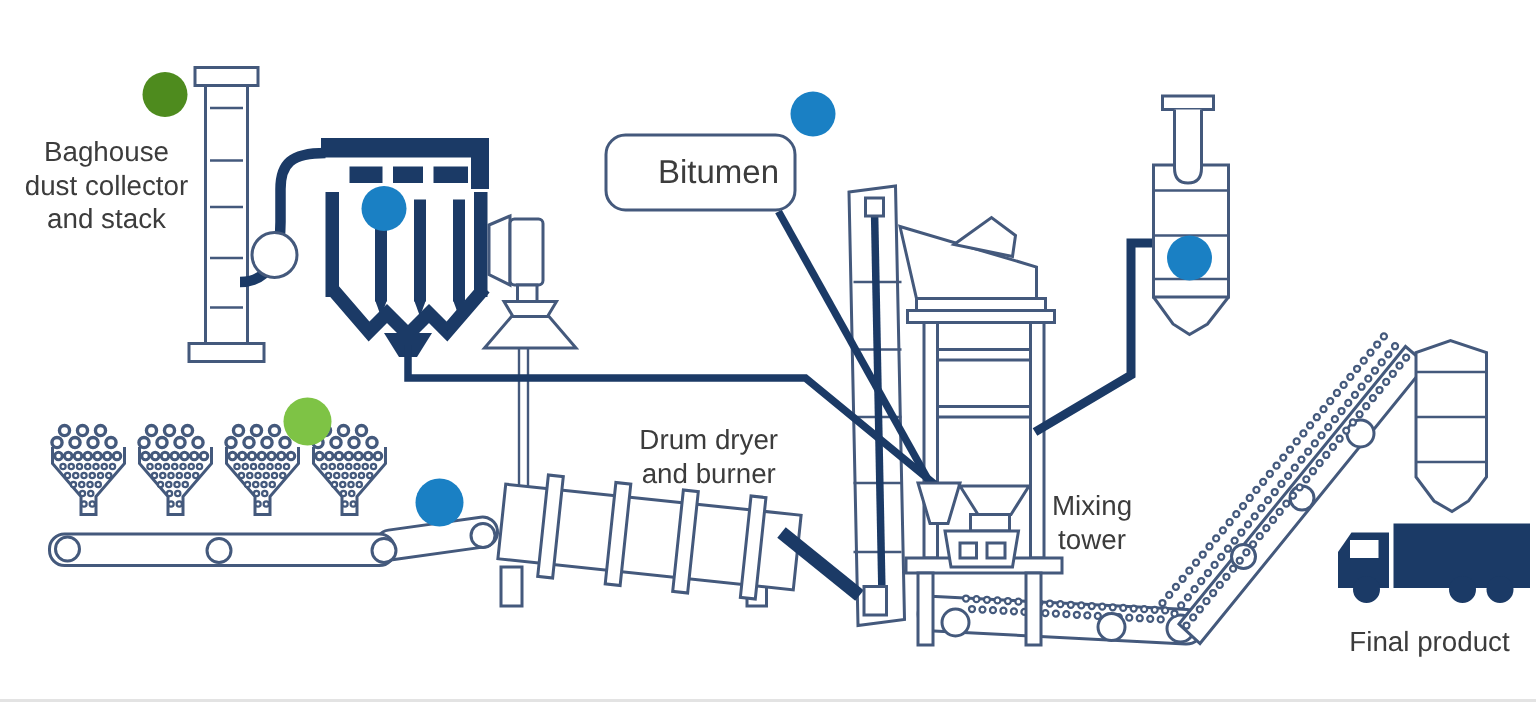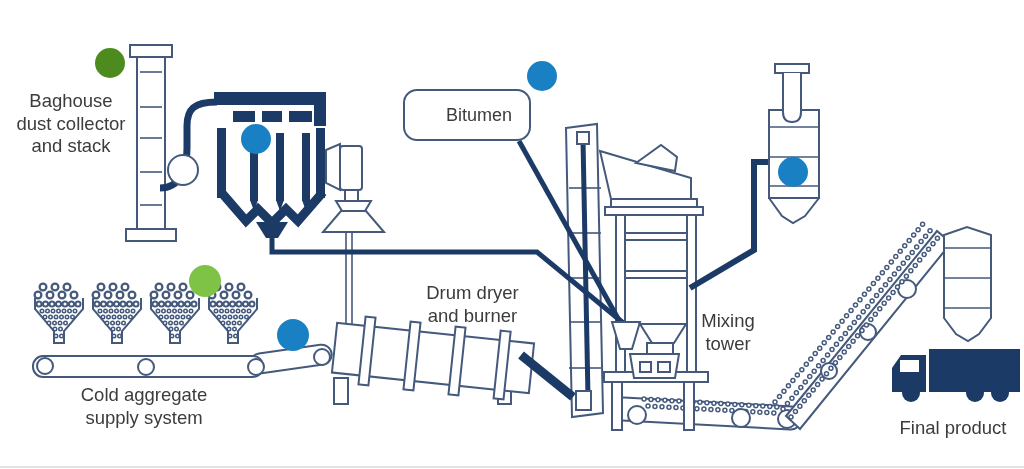--- a/index.html
+++ b/index.html
@@ -22,21 +22,21 @@
   .hN{fill:none;stroke:#44597c;stroke-width:7;stroke-dasharray:0 6.5;stroke-linecap:round;}
   .hW{fill:none;stroke:#fff;stroke-width:3;stroke-dasharray:0 6.5;stroke-linecap:round;}
   .sN{fill:none;stroke:#44597c;stroke-width:5;stroke-dasharray:0 5.5;stroke-linecap:round;}
   .sW{fill:none;stroke:#fff;stroke-width:2;stroke-dasharray:0 5.5;stroke-linecap:round;}
   .cN{fill:none;stroke:#44597c;stroke-width:5.5;stroke-dasharray:0 7;stroke-linecap:round;}
   .cW{fill:none;stroke:#fff;stroke-width:2.5;stroke-dasharray:0 7;stroke-linecap:round;}
   
   .lbl{position:absolute;color:#3c3c3c;font-size:18.5px;line-height:1.22;
        text-align:center;white-space:pre-line;}
   .callout-text{position:absolute;left:404px;top:90px;width:150px;height:50px;
-       display:flex;align-items:center;justify-content:center;color:#3c3c3c;font-size:18px;}
+       display:flex;align-items:center;justify-content:center;color:#3c3c3c;font-size:22px;}
   .bottom-strip{position:absolute;left:0;top:466px;width:1024px;height:2px;background:#e3e3e3;}
 </style>
 </head>
 <body>
 
 <div id="stage">
 
 <svg width="1024" height="469" viewBox="0 0 1024 469">
   <defs>
     <g id="hopper">
@@ -254,23 +254,21 @@
   <circle cx="256" cy="139" r="15" fill="#1a80c4"></circle>
   <circle cx="205" cy="281" r="16" fill="#7ec345"></circle>
   <circle cx="293" cy="335" r="16" fill="#1a80c4"></circle>
   <circle cx="542" cy="76" r="15" fill="#1a80c4"></circle>
   <circle cx="793" cy="172" r="15" fill="#1a80c4"></circle>
 </svg>
 
 <div class="lbl" style="left:2px;top:90px;width:138px;">Baghouse
 dust collector
 and stack</div>
-<div class="lbl" style="left:32px;top:384px;width:224px;">Cold aggregate
-supply system</div>
 <div class="lbl" style="left:400px;top:282px;width:145px;">Drum dryer
 and burner</div>
-<div class="lbl" style="left:683px;top:310px;width:90px;">Mixing
+<div class="lbl" style="left:683px;top:326px;width:90px;">Mixing
 tower</div>
 <div class="lbl" style="left:878px;top:417px;width:150px;">Final product</div>
 <div class="callout-text">Bitumen</div>
 
 <div class="bottom-strip"></div>
 </div>
 
 </body></html>

